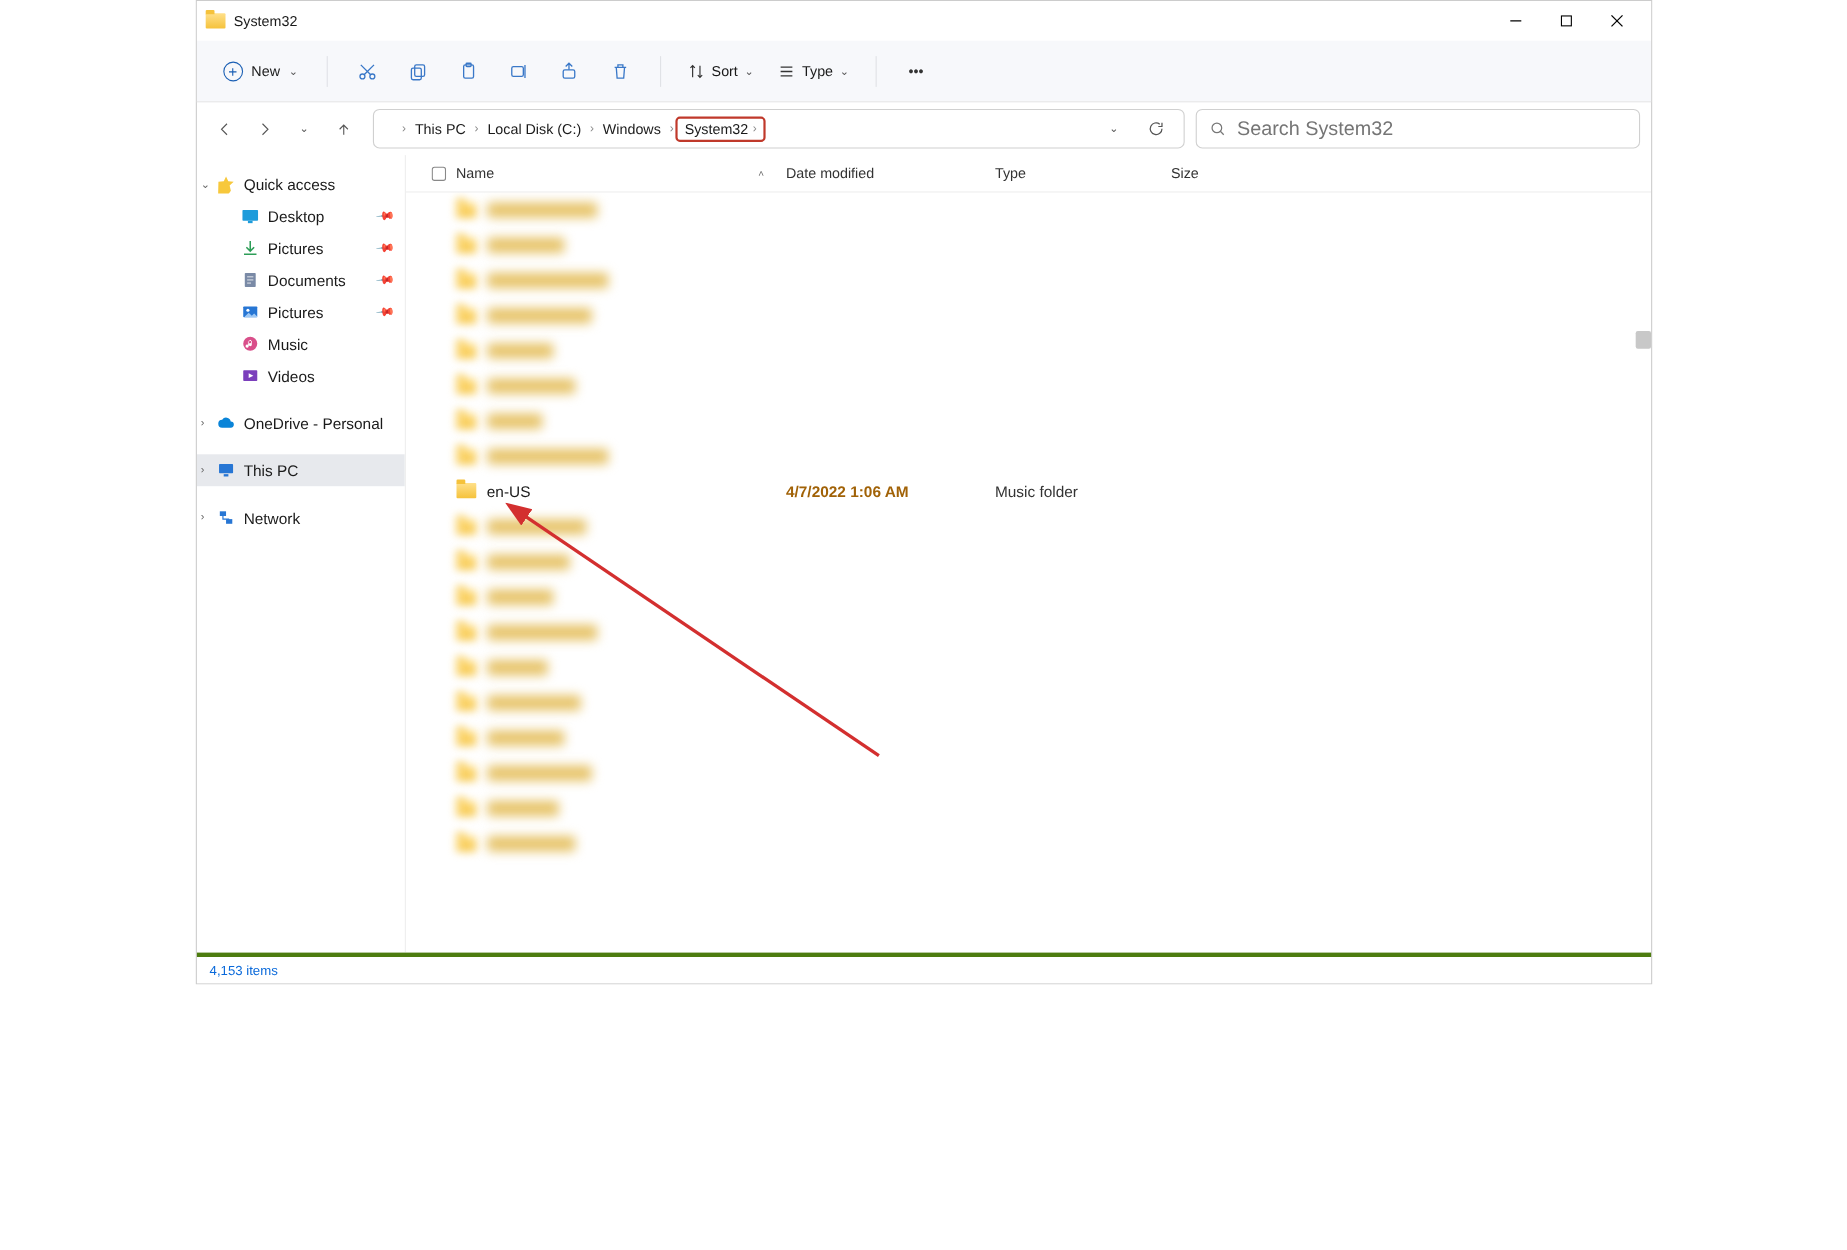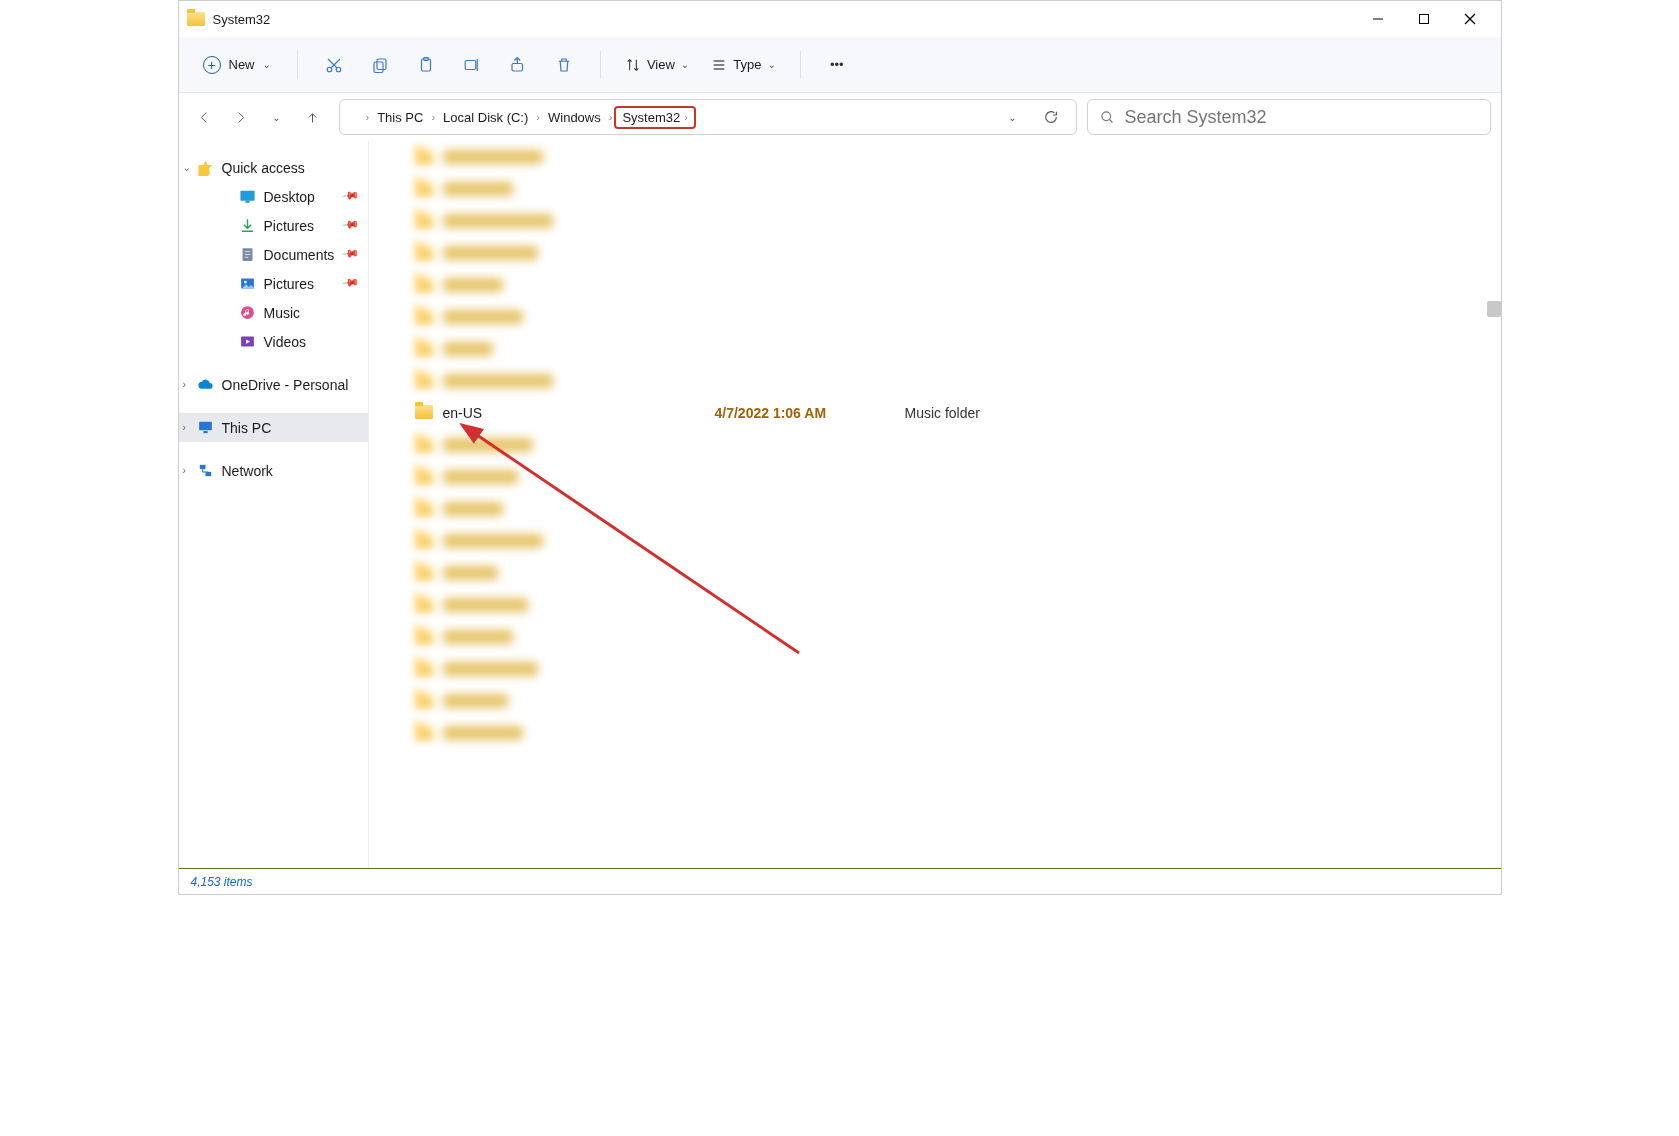--- a/index.html
+++ b/index.html
@@ -28,21 +28,21 @@
     .crumb { display: flex; align-items: center; gap: 4px; padding: 4px 6px; cursor:pointer; border-radius:3px;}
     .crumb-sep{color:#888;font-size:11px;}
     .addr-actions{margin-left:auto;display:flex;gap:4px;}
     .addr-icn{width:34px;height:30px;display:flex;align-items:center;justify-content:center;color:#555;cursor:pointer;}
     .addr-highlight{border:2.5px solid #c0392b;border-radius:4px;padding:2px 6px;display:flex;align-items:center;gap:4px;}
     .searchbox{width:404px;height:36px;border:1px solid #d0d0d0;border-radius:6px;display:flex;align-items:center;padding:0 12px;gap:10px;color:#666;}
     .searchbox input{border:none;outline:none;flex:1;font-size:18px;color:#555;background:transparent;}
     .body{flex:1;display:flex;overflow:hidden;}
     .sidebar{width:190px;border-right:1px solid #eee;padding:12px 0;overflow-y:auto;}
     .side-item{display:flex;align-items:center;gap:8px;padding:6px 10px 6px 18px;cursor:pointer;font-size:14px;position:relative;}
-    .side-item.nested{padding-left:60px;align-items:center;}
+    .side-item.nested{padding-left:40px;align-items:center;}
     .side-item.selected{background:#e7e9ed;}
     .side-item .chev-l{position:absolute;left:4px;color:#666;font-size:10px;}
     .pin{margin-left:auto;color:#888;font-size:11px;transform:rotate(40deg);}
     .side-ico{width:17px;height:17px;flex-shrink:0;}
     .content{flex:1;display:flex;flex-direction:column;overflow:hidden;position:relative;}
     .columns{display:flex;align-items:center;height:34px;border-bottom:1px solid #eee;font-size:13px;color:#333;padding-left:14px;}
     .col-check{width:32px;display:flex;align-items:center;justify-content:center;}
     .col-name{width:300px;display:flex;align-items:center;gap:6px;}
     .col-date{width:190px;}
     .col-type{width:160px;}
@@ -54,21 +54,21 @@
     .file-row .col-name{width:300px;display:flex;align-items:flex-start;gap:10px;}
     .file-row .col-date{width:190px;color:#a16207;font-weight:bold;}
     .file-row .col-type{width:160px;color:#333;}
     .blur-row .blur-cell{height:14px;border-radius:3px;filter:blur(5px);}
     .blur-name{width:100px;background:#e7c46a;}
     .blur-date{width:130px;background:#ccc;}
     .blur-type{width:80px;background:#ccc;}
     .folder-icon{width:18px;height:14px;background:linear-gradient(#ffe08a,#f5c23b);border-radius:1px;position:relative;flex-shrink:0;}
     .folder-icon:before{content:"";position:absolute;top:-3px;left:0;width:8px;height:4px;background:#f5c23b;border-radius:1px 1px 0 0;}
     .scroll-track{position:absolute;right:0;top:160px;width:14px;height:16px;background:#c8c8c8;border-radius:2px;}
-    .statusbar{height:26px;border-top:1px solid #4d7c0f;display:flex;align-items:center;padding:12px 12px;font-size:12px;color:#0969da;font-style:italic;}
+    .statusbar{height:26px;border-top:4px solid #4d7c0f;display:flex;align-items:center;padding:12px 12px;font-size:12px;color:#0969da;}
     .arrow-anno{position:absolute;pointer-events:none;}
   </style>
 </head>
 <body>
 
 <div class="window">
 
   <div class="titlebar">
     <span class="folder-ico"></span>
     <span class="title">System32</span>
@@ -133,21 +133,21 @@
     <div class="tb-icn">
         <svg viewBox="0 0 24 24" fill="none" stroke="#3a78c8" stroke-width="1.6">
           <path d="M5 7h14 M9 7V4h6v3 M7 7l1 13h8l1-13"></path>
         </svg>
       </div>
     <div class="tb-sep"></div>
     <div class="tb-drop">
       <svg width="16" height="16" viewBox="0 0 24 24" fill="none" stroke="#333" stroke-width="1.6">
           <path d="M7 4v16 M4 7l3-3 3 3 M17 20V4 M14 17l3 3 3-3"></path>
         </svg>
-      <span>View</span>
+      <span>Sort</span>
       <span class="chev">⌄</span>
     </div>
     <div class="tb-drop">
       <svg width="16" height="16" viewBox="0 0 24 24" fill="none" stroke="#333" stroke-width="1.8">
           <line x1="4" y1="6" x2="20" y2="6"></line>
           <line x1="4" y1="12" x2="20" y2="12"></line>
           <line x1="4" y1="18" x2="20" y2="18"></line>
         </svg>
       <span>Type</span>
       <span class="chev">⌄</span>
@@ -297,20 +297,34 @@
         <svg class="side-ico" viewBox="0 0 24 24">
             <rect x="4" y="4" width="8" height="6" fill="#2776d4"></rect>
             <rect x="12" y="14" width="8" height="6" fill="#2776d4"></rect>
             <path d="M8 10v4h8" stroke="#2776d4" fill="none" stroke-width="1.5"></path>
           </svg>
         <span>Network</span>
       </div>
     </div>
 
     <div class="content">
+      <div class="columns">
+        <div class="col-check">
+            <svg width="14" height="14" viewBox="0 0 14 14">
+              <rect x="1" y="1" width="12" height="12" rx="2" fill="none" stroke="#888"></rect>
+            </svg>
+          </div>
+        <div class="col-name">
+            <span>Name</span>
+            <span class="sort-ind">˄</span>
+          </div>
+        <div class="col-date"><span>Date modified</span></div>
+        <div class="col-type"><span>Type</span></div>
+        <div class="col-size"><span>Size</span></div>
+      </div>
 
       <div class="file-list">
 
         <div class="file-row blur-row">
             <div class="col-check"></div>
             <div class="col-name">
               <span class="folder-icon" style="filter:blur(4px)"></span>
               <span class="blur-cell blur-name"></span>
             </div>
             <div class="col-date"><span class="blur-cell blur-date"></span></div>

